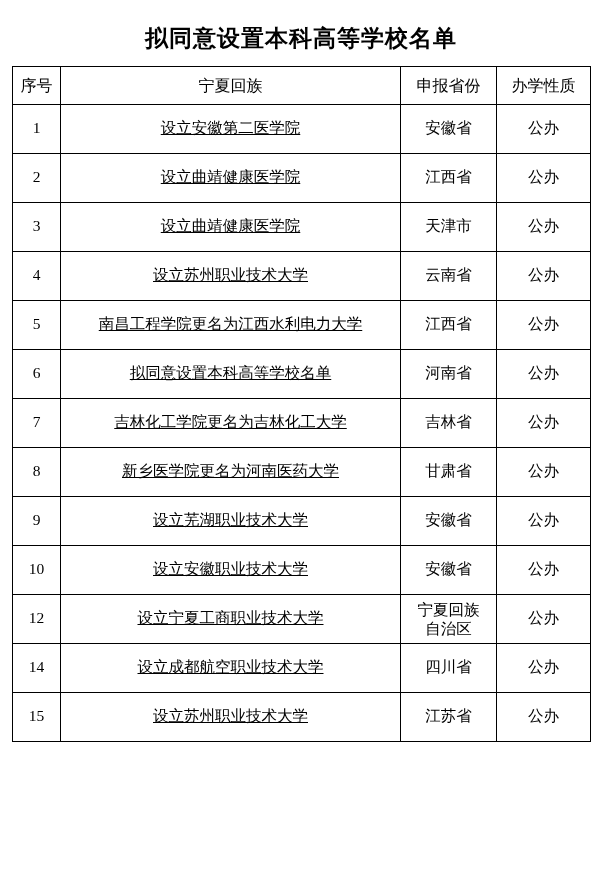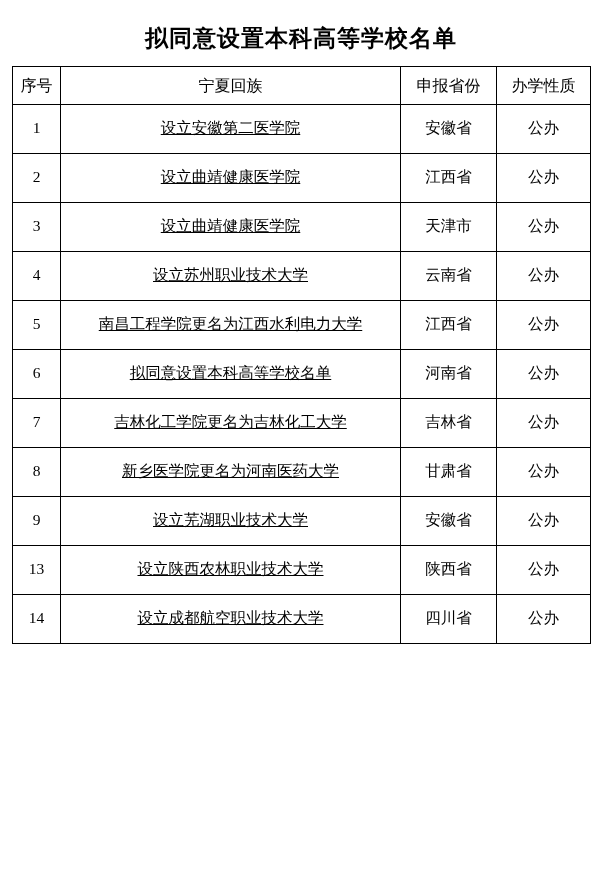--- a/index.html
+++ b/index.html
@@ -139,27 +139,42 @@
           <td class="cell-prov">甘肃省</td>
           <td class="cell-nature">公办</td>
         </tr>
         <tr>
           <td class="cell-index">9</td>
           <td class="cell-item">设立芜湖职业技术大学</td>
           <td class="cell-prov">安徽省</td>
           <td class="cell-nature">公办</td>
         </tr>
         <tr>
-          <td class="cell-index">13</td>
-          <td class="cell-item">设立陕西农林职业技术大学</td>
-          <td class="cell-prov">陕西省</td>
+          <td class="cell-index">10</td>
+          <td class="cell-item">设立安徽职业技术大学</td>
+          <td class="cell-prov">安徽省</td>
+          <td class="cell-nature">公办</td>
+        </tr>
+        <tr>
+          <td class="cell-index">12</td>
+          <td class="cell-item">设立宁夏工商职业技术大学</td>
+          <td class="cell-prov">
+            <span class="two-line">宁夏回族</span>
+            <span class="two-line">自治区</span>
+          </td>
           <td class="cell-nature">公办</td>
         </tr>
         <tr>
           <td class="cell-index">14</td>
           <td class="cell-item">设立成都航空职业技术大学</td>
           <td class="cell-prov">四川省</td>
           <td class="cell-nature">公办</td>
         </tr>
+        <tr>
+          <td class="cell-index">15</td>
+          <td class="cell-item">设立苏州职业技术大学</td>
+          <td class="cell-prov">江苏省</td>
+          <td class="cell-nature">公办</td>
+        </tr>
       </tbody>
   </table>
 
 </div>
 
 </body></html>

